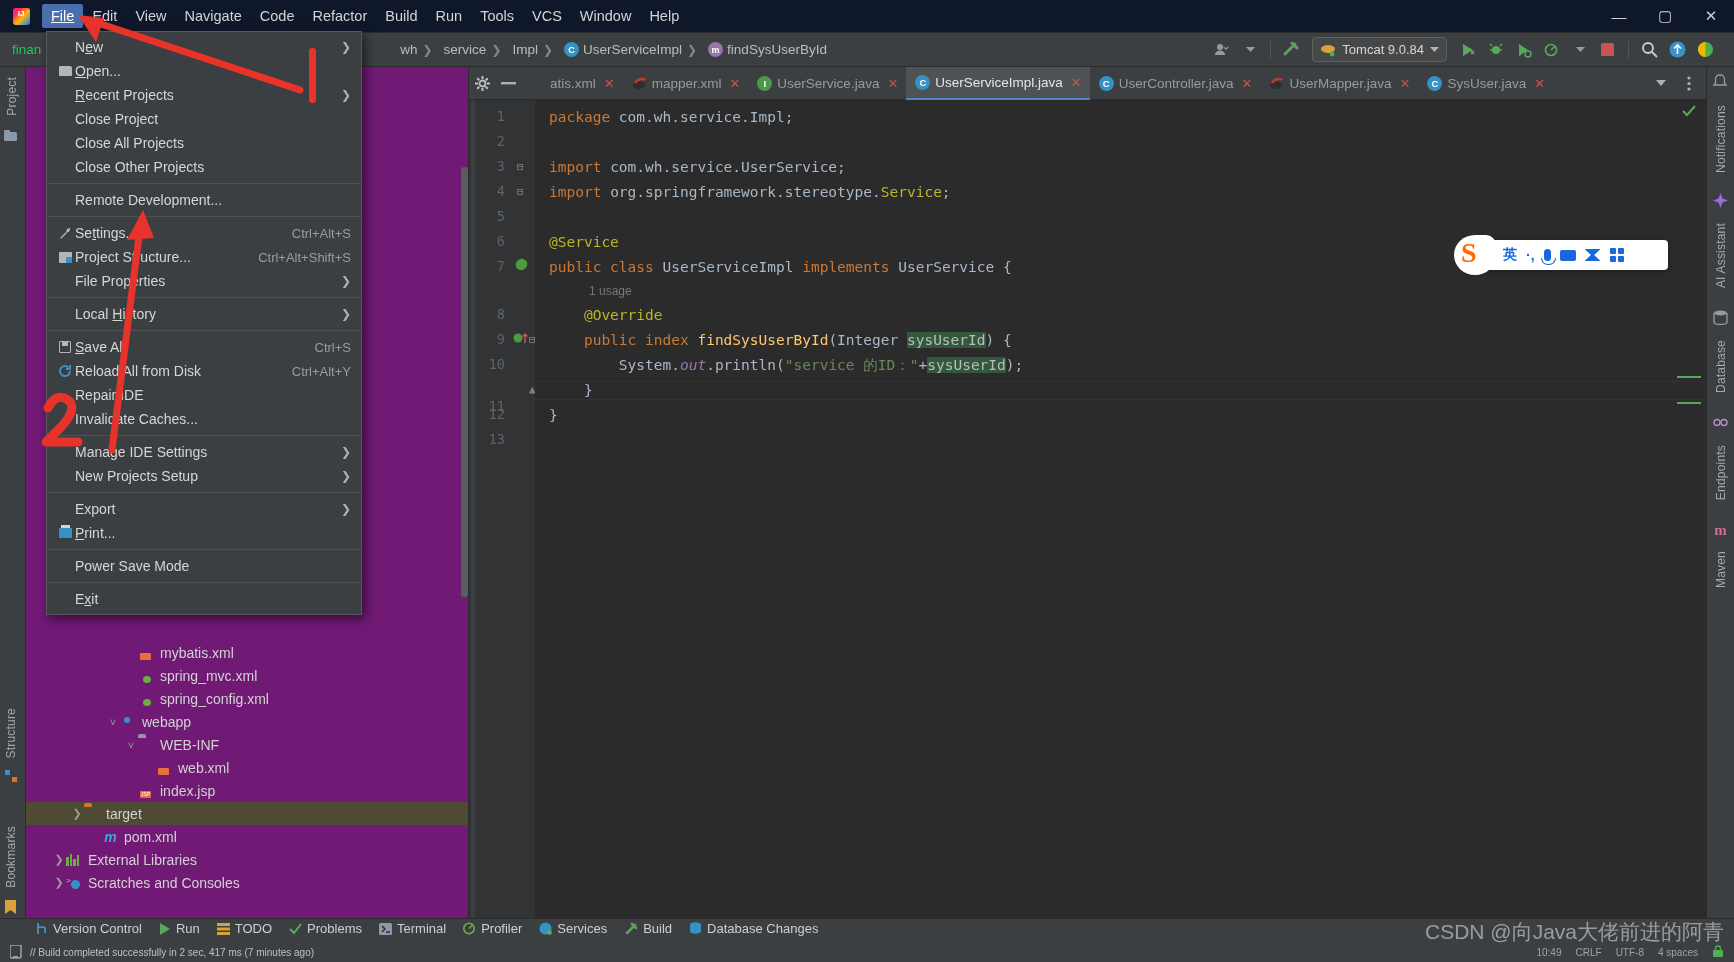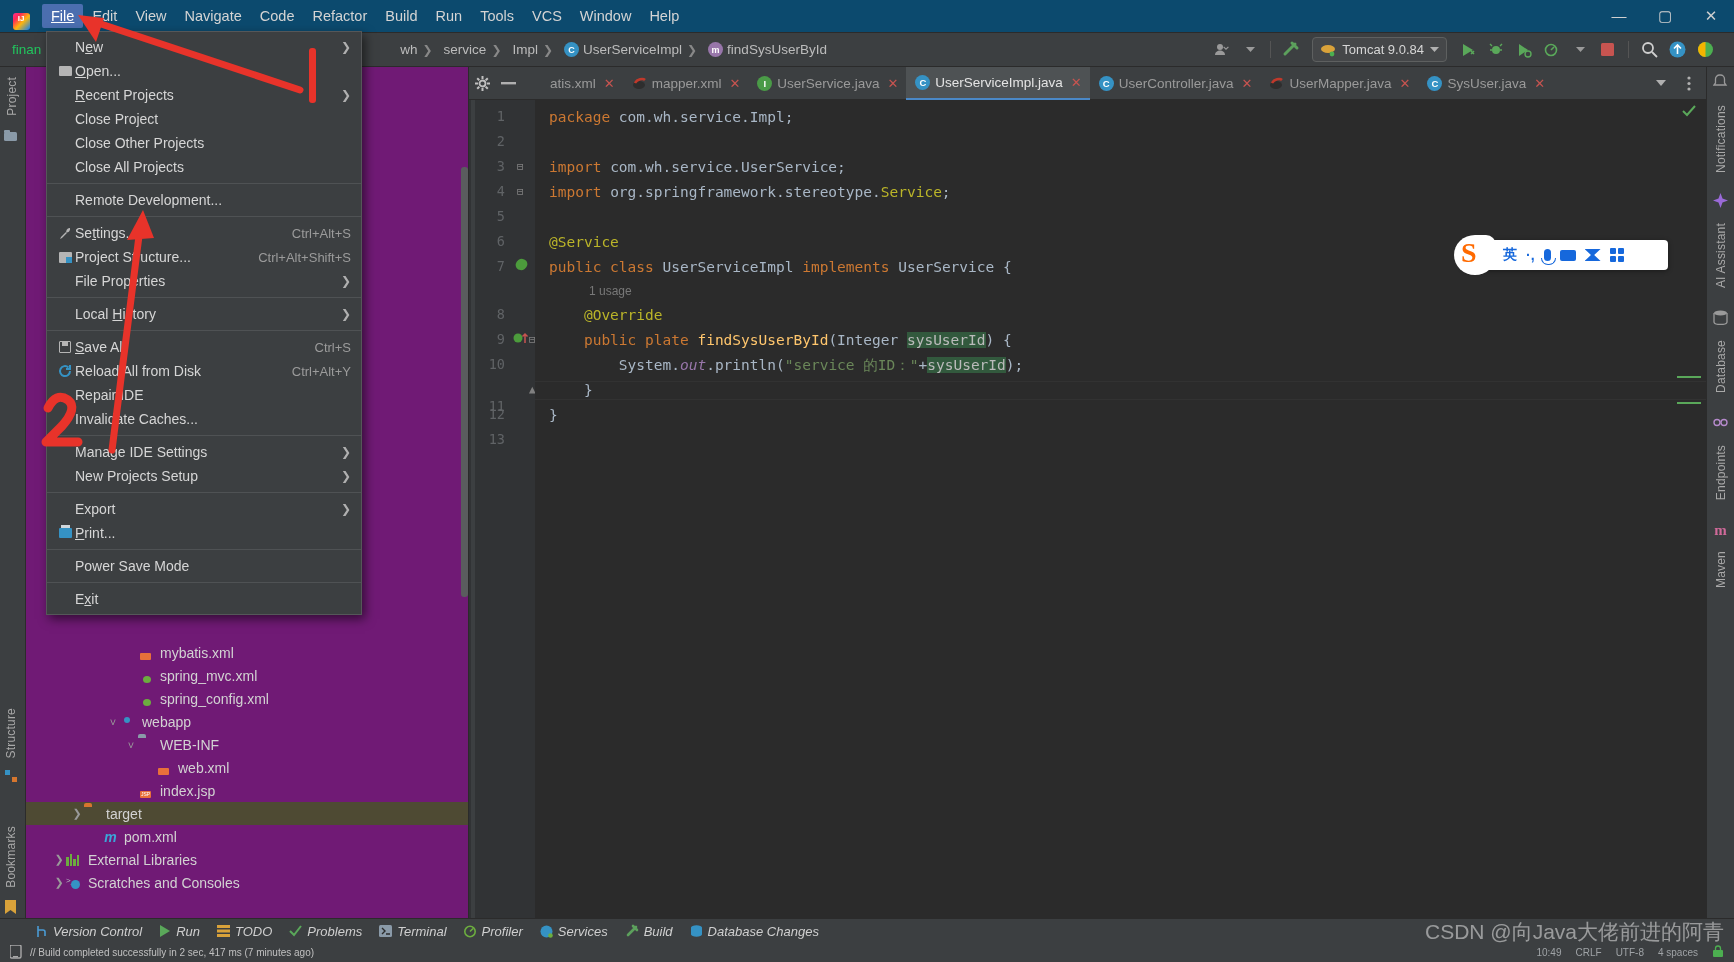--- a/index.html
+++ b/index.html
@@ -4,21 +4,21 @@
 <style>
   * { box-sizing: border-box; margin:0; padding:0; }
   html,body { width:1734px; height:962px; overflow:hidden; }
   body {
     font-family:"Liberation Sans", sans-serif;
     background:#3c3f41; color:#bbbbbb;
     font-size:14px; position:relative;
   }
   
   #titlebar{
-    height:33px; background:#0c4a6e; display:flex; align-items:flex-end;
+    height:33px; background:#0f172a; display:flex; align-items:center;
     border-bottom:1px solid #2b2b2b; position:relative; z-index:5;
   }
   #app-logo{ width:30px; height:22px; margin-left:6px; display:flex; align-items:center; justify-content:center;}
   .logo-sq{ width:17px;height:17px;border-radius:3px;
      background:linear-gradient(135deg,#ff318c 0%,#fe2857 25%,#fdb60d 55%,#077fff 100%);
      position:relative;}
   .logo-sq:after{content:"IJ";position:absolute;left:0;right:0;top:1px;text-align:center;
      font-size:8px;color:#fff;font-weight:bold;font-family:"Liberation Sans",sans-serif;}
   #menubar{ display:flex; align-items:center; height:33px; margin-left:6px;}
   .menu-item{ padding:4px 9px; font-size:14.5px; color:#d4d4d4; cursor:default; border-radius:2px;}
@@ -150,21 +150,21 @@
   .ime-i{ color:#1668dc; font-size:14px; font-weight:bold;}
   .kbd{ width:16px;height:11px;background:#1668dc;border-radius:2px;}
   .mic{ width:7px;height:12px;background:#1668dc;border-radius:4px;position:relative;}
   .mic:after{content:"";position:absolute;left:-3px;bottom:-4px;width:13px;height:6px;border:1.6px solid #1668dc;border-top:none;border-radius:0 0 8px 8px;}
   .bowtie{ width:16px;height:12px;background:#1668dc;clip-path:polygon(0 0,100% 0,60% 50%,100% 100%,0 100%,40% 50%);}
   .grid4{ width:14px;height:14px;display:grid;grid-template-columns:1fr 1fr;grid-gap:2px;}
   .grid4 i{ background:#1668dc; border-radius:1px;}
   
   #toolwin-bar{
     position:absolute; left:0; right:0; bottom:19px; height:25px; background:#3c3f41;
-    border-top:1px solid #2b2b2b; display:flex; align-items:center; gap:3px; padding-left:28px; z-index:3;font-style:italic;
+    border-top:1px solid #2b2b2b; display:flex; align-items:flex-start; gap:3px; padding-left:28px; z-index:3;
   }
   .twb{ display:flex; align-items:center; gap:5px; padding:2px 7px; font-size:13px; color:#cfcfcf; border-radius:3px;}
   #statusbar{
     position:absolute; left:0; right:0; bottom:0; height:19px; background:#3c3f41;
     display:flex; align-items:center; font-size:10px; color:#c0c0c0; padding-left:10px; z-index:3;
   }
   #status-right{ margin-left:auto; display:flex; align-items:center; gap:14px; padding-right:10px; color:#9fa3a6;}
   
   #anno{ position:absolute; left:0; top:0; width:1734px; height:962px; pointer-events:none; z-index:50;}
   #watermark{
@@ -529,21 +529,21 @@
         <div class="fold" style="left:60px;top:283px">▲</div>
       </div>
     <div id="codetext">
       <div class="caretline" style="top:281px"></div>
     <div class="cline" style="top:8px"><span class="kw">package</span> <span class="plain">com.wh.service.Impl;</span></div>
         <div class="cline" style="top:58px"><span class="kw">import</span> <span class="plain">com.wh.service.UserService;</span></div>
         <div class="cline" style="top:83px"><span class="kw">import</span> <span class="plain">org.springframework.stereotype.</span><span class="ann">Service</span><span class="plain">;</span></div>
         <div class="cline" style="top:133px"><span class="ann">@Service</span></div>
         <div class="cline" style="top:158px"><span class="kw">public class</span> <span class="plain">UserServiceImpl</span> <span class="kw">implements</span> <span class="plain">UserService {</span></div>
         <div class="cline" style="top:206px">    <span class="ann">@Override</span></div>
-        <div class="cline" style="top:231px">    <span class="kw">public plate</span> <span class="fn">findSysUserById</span><span class="plain">(</span><span class="plain">Integer </span><span class="hl">sysUserId</span><span class="plain">) {</span></div>
+        <div class="cline" style="top:231px">    <span class="kw">public index</span> <span class="fn">findSysUserById</span><span class="plain">(</span><span class="plain">Integer </span><span class="hl">sysUserId</span><span class="plain">) {</span></div>
         <div class="cline" style="top:256px">        <span class="plain">System.</span><span class="fld">out</span><span class="plain">.println(</span><span class="str">"service 的ID："</span><span class="plain">+</span><span class="hl">sysUserId</span><span class="plain">);</span></div>
         <div class="cline" style="top:281px">    <span class="plain">}</span></div>
         <div class="cline" style="top:306px"><span class="plain">}</span></div>
         <div class="cline usage" style="top:182px;left:54px">1 usage</div>
       </div>
     <div style="position:absolute;right:10px;top:4px">
       <svg width="14" height="14">
           <path d="M1 7l4 4 8-9" stroke="#5aa85a" stroke-width="2" fill="none"></path>
         </svg>
     </div>
@@ -583,25 +583,25 @@
       <span class="mi-ic"></span>
       <span class="mi-lbl"><span class="u">R</span>ecent Projects</span>
       <span class="mi-ar">❯</span>
     </div>
     <div class="mi">
       <span class="mi-ic"></span>
       <span class="mi-lbl">Close Project</span>
     </div>
     <div class="mi">
       <span class="mi-ic"></span>
+      <span class="mi-lbl">Close All Projects</span>
+    </div>
+    <div class="mi">
+      <span class="mi-ic"></span>
       <span class="mi-lbl">Close Other Projects</span>
-    </div>
-    <div class="mi">
-      <span class="mi-ic"></span>
-      <span class="mi-lbl">Close All Projects</span>
     </div>
     <div class="mi-sep"></div>
     <div class="mi">
       <span class="mi-ic"></span>
       <span class="mi-lbl">Remote Development...</span>
     </div>
     <div class="mi-sep"></div>
     <div class="mi">
       <span class="mi-ic">
         <svg width="14" height="14">

